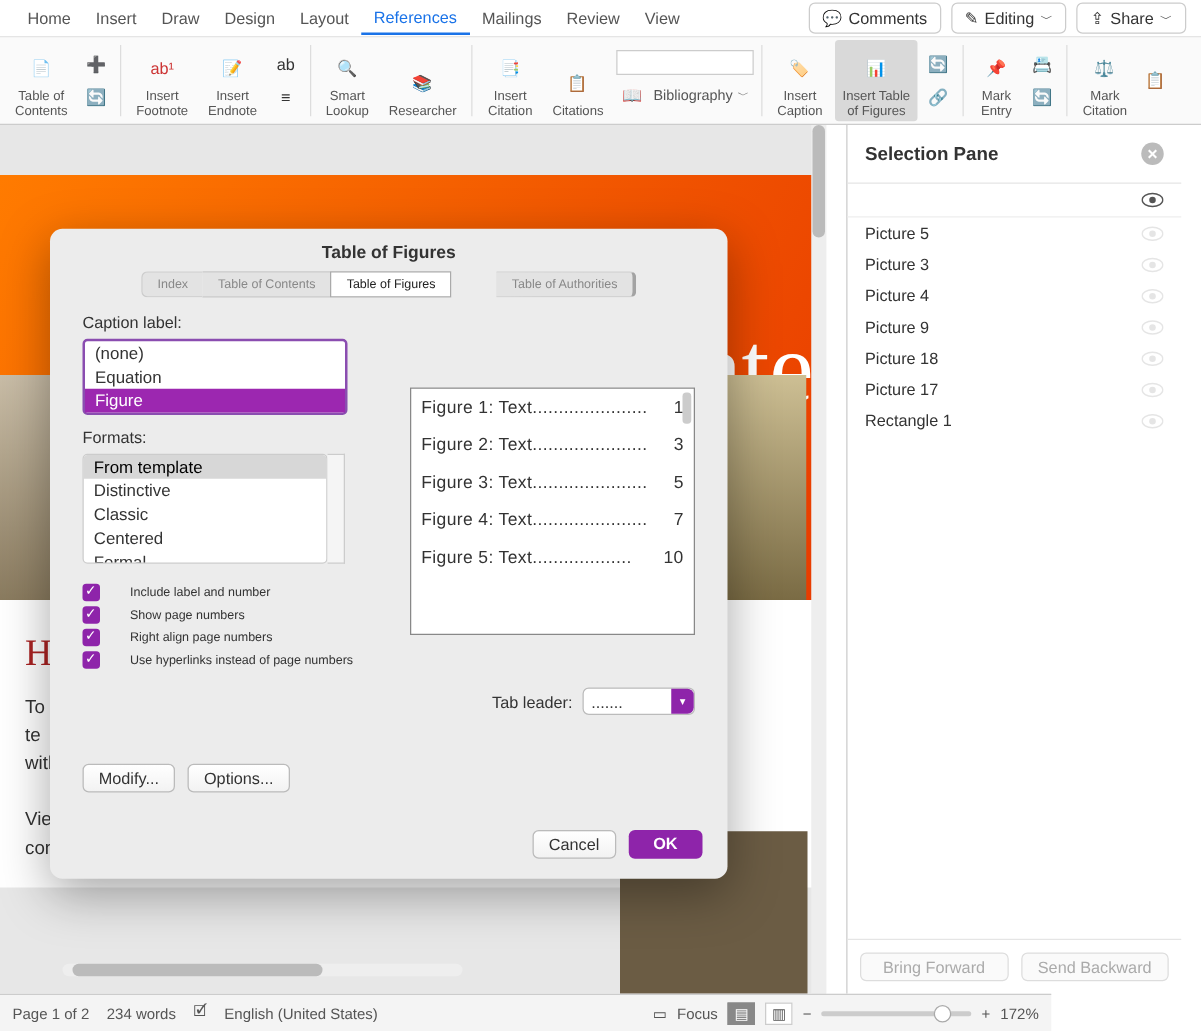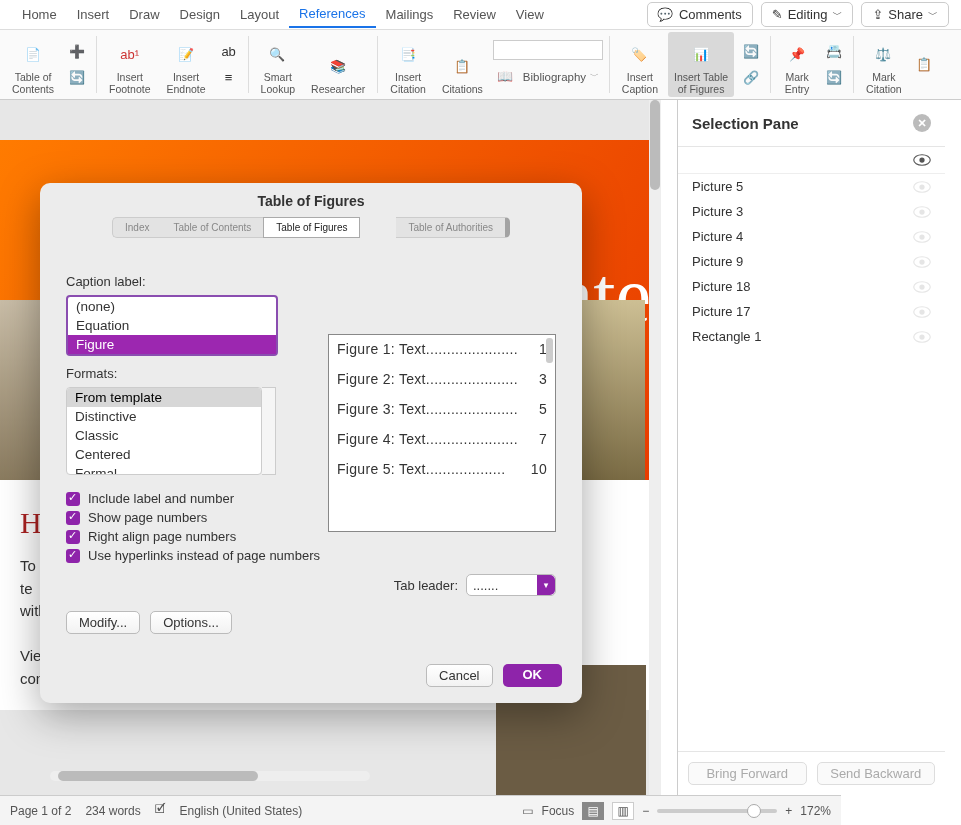--- a/index.html
+++ b/index.html
@@ -38,35 +38,35 @@
   .doc-scrollbar-thumb { position:absolute; top:0; width:10px; left:1px; height:90px; background:#bbb; border-radius:5px; }
   .doc-hscroll { position:absolute; bottom:14px; left:50px; width:320px; height:10px; background:#eee; border-radius:5px; }
   .doc-hscroll-thumb { position:absolute; left:8px; top:0; width:200px; height:10px; background:#bbb; border-radius:5px; }
 
   
   .dialog { position: absolute; top: 183px; left: 40px; width: 542px; height: 520px; background: #ececec; border-radius: 10px; box-shadow: 0 12px 40px rgba(0,0,0,0.35); padding: 0; display:flex; flex-direction:column; }
   .dialog-title { text-align:center; font-weight: 600; font-size: 14px; padding: 10px 0 8px; }
   .segmented { display:flex; justify-content:center; padding: 0 0 12px; }
   .segmented .seg { padding: 4px 12px; font-size: 10px; background: #e3e3e3; border-top:1px solid #ccc; border-bottom:1px solid #ccc; color:#888; cursor:pointer; }
   .segmented .seg:first-child { border-radius: 5px 0 0 5px; border-left:1px solid #ccc; }
-  .segmented .seg:last-child { border-radius: 0 5px 5px 0; border-right:5px solid #a3a3a3;margin-left:36px; }
+  .segmented .seg:last-child { border-radius: 0 5px 5px 0; border-right:3px solid #a3a3a3;margin-left:36px; }
   .segmented .seg.active { background:#fff; color:#222; border:1px solid #aaa; }
-  .dialog-body { flex:1; padding: 0 26px; margin-top: 24px; }
+  .dialog-body { flex:1; padding: 0 26px; }
   .field-label { font-size:13px; color:#333; margin: 0 0 6px 0; }
   .listbox { border: 2px solid #8a4db0; border-radius: 4px; background:#fff; width:212px; }
   .listbox .item { padding: 2px 8px; font-size:13.5px; }
   .listbox .item.selected { background:#9c27b0; color:#fff; }
   .listbox.plain { border:1px solid #ccc; width:196px; }
   .listbox.plain .item.selected { background:#d7d7d7; color:#000; }
   .preview { border:1px solid #888; background:#fff; width:228px; height:198px; padding:6px 8px; font-family: Georgia, serif; font-size:14px; position:absolute; top: 60px; right:26px; letter-spacing:0.3px; }
   .preview .line { display:flex; justify-content:space-between; margin-bottom: 14px; white-space:nowrap; }
   .preview .dots { flex:1; overflow:hidden; }
   .preview .pvscroll { position:absolute; right:2px; top:3px; width:7px; height:25px; background:#ccc; border-radius:3px; }
   .checks { margin-top: 14px; }
-  .chk-row { display:flex; align-items:center; gap:8px; padding: 2px 0; font-size:13px; }
+  .chk-row { display:flex; align-items:center; gap:24px; padding: 2px 0; font-size:10px; }
   .chk { width:14px; height:14px; background:#8e24aa; border-radius:3px; position:relative; }
   .chk::after { content:"✓"; color:#fff; font-size:11px; position:absolute; top:-1px; left:2px; }
   .tab-leader { position:absolute; right:26px; top: 300px; display:flex; align-items:center; gap:8px; }
   .select { border:1px solid #bbb; border-radius:5px; background:#fff; width:90px; height:22px; display:flex; align-items:center; padding: 0 6px; font-size:13px; position:relative; }
   .select .arrow { position:absolute; right:0; top:0; width:18px; height:100%; background:#8e24aa; border-radius:0 5px 5px 0; color:#fff; display:flex; align-items:center; justify-content:center; font-size:9px; }
   .dialog-actions-top { padding: 14px 26px 0; display:flex; gap:10px; }
   .btn2 { border:1px solid #bbb; border-radius:5px; background:linear-gradient(#fff,#f2f2f2); padding:3px 12px; font-size:13px; cursor:pointer; }
   .dialog-footer { display:flex; justify-content:flex-end; gap:10px; padding: 30px 20px 16px; }
   .btn-primary { background:#8e24aa; color:#fff; border:none; border-radius:5px; padding:3px 20px; font-size:13px; font-weight:600; cursor:pointer; }
 

